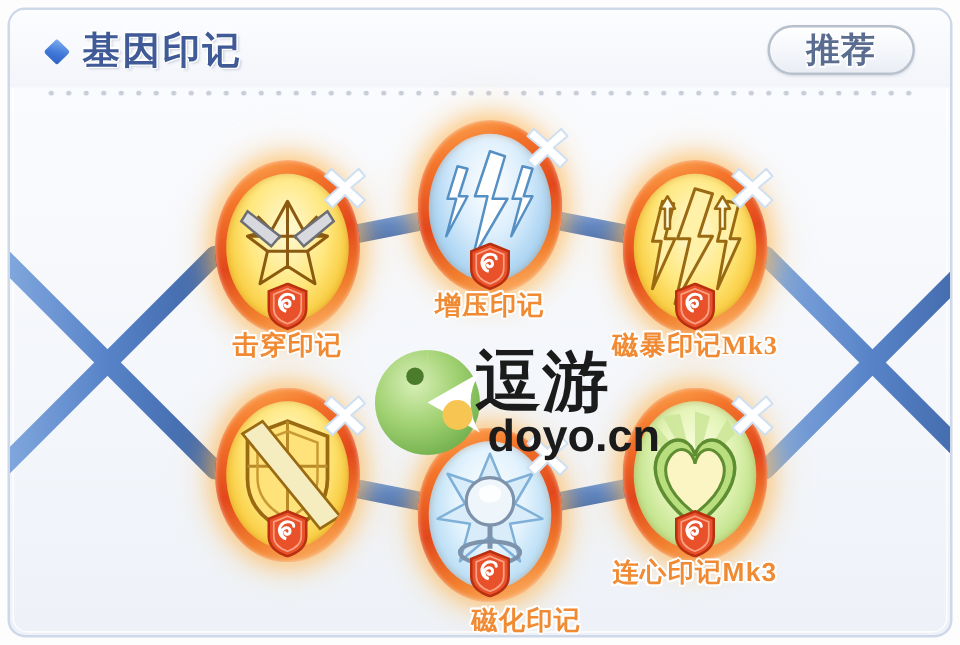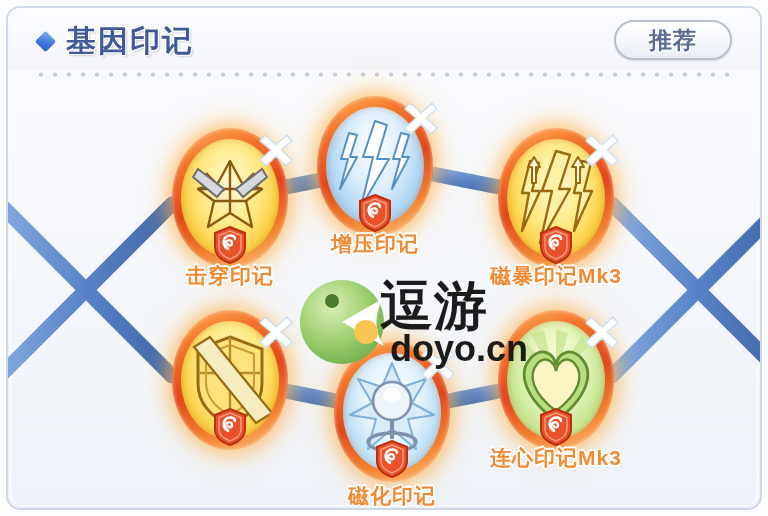--- a/index.html
+++ b/index.html
@@ -88,21 +88,21 @@
     border: 2px solid #b8c0cc;
     border-radius: 20px;
     background: linear-gradient(180deg, #ffffff 0%, #f4f6fa 55%, #e9edf4 100%);
     box-shadow: 0 1px 2px rgba(150,160,180,0.35), inset 0 1px 0 #ffffff;
     display: flex;
     align-items: center;
     justify-content: center;
     cursor: pointer;
   }
   .recommend-label {
-    font-size: 23px;
+    font-size: 27px;
     font-weight: bold;
     color: #5a6c90;
     letter-spacing: 1px;
     text-shadow: 1px 1px 0 #ffffff, -1px -1px 0 #ffffff, 1px -1px 0 #ffffff, -1px 1px 0 #ffffff;
   }
 
   
   .divider {
     position: absolute;
     left: 26px;
@@ -212,21 +212,21 @@
     font-size: 21px;
     font-weight: bold;
     color: #f08a33;
     letter-spacing: 1px;
     text-shadow:
        1.6px 0 0 #ffffff, -1.6px 0 0 #ffffff,
        0 1.6px 0 #ffffff, 0 -1.6px 0 #ffffff,
        1.2px 1.2px 0 #ffffff, -1.2px -1.2px 0 #ffffff,
        1.2px -1.2px 0 #ffffff, -1.2px 1.2px 0 #ffffff;
   }
-  .node-label.below { top: 140px; }
+  .node-label.below { top: 140px; margin-left: 29px; }
 
   
   .watermark {
     position: absolute;
     left: 288px;
     top: 192px;
     width: 230px;
     height: 115px;
     pointer-events: none;
   }
@@ -330,21 +330,21 @@
     <path d="M22 13 C22 9 15 8 12 12 C9 16 11 22 16 23 C12 22 11 17 14 15 C16 13.5 19 14 19 17 C19 20 15 20 15 18" fill="none" stroke="#ffffff" stroke-width="2.4" stroke-linecap="round"></path>
   </svg>
             </div>
      <div class="x-badge">
               <svg width="40" height="40" viewBox="0 0 40 40">
     <path d="M9 5 L20 15 L31 5 L36 11 L25 20 L36 30 L30 36 L20 26 L10 36 L4 30 L15 20 L4 11 Z" fill="#ffffff" stroke="#cfe0f2" stroke-width="1.6" stroke-linejoin="round"></path>
   </svg>
             </div>
      <div class="node-label ">击穿印记</div>
           </div>
-          <div class="node" style="left: 367px; top: 88px;">
+          <div class="node" style="left: 384px; top: 88px;">
             <div class="node-ring"></div>
      <div class="node-inner bg-blue">
        <div class="node-art">
                 <svg width="92" height="110" viewBox="0 0 92 110">
         <g fill="#ffffff" stroke="#5590c4" stroke-width="2" stroke-linejoin="round">
           <path d="M46 10 L34 46 L44 46 L32 96 L60 48 L48 48 L58 14 Z"></path>
           <path d="M20 22 L12 48 L19 48 L11 78 L28 46 L21 46 L28 24 Z"></path>
           <path d="M72 22 L64 48 L71 48 L63 78 L80 46 L73 46 L80 24 Z"></path>
         </g>
       </svg>
@@ -357,21 +357,21 @@
     <path d="M22 13 C22 9 15 8 12 12 C9 16 11 22 16 23 C12 22 11 17 14 15 C16 13.5 19 14 19 17 C19 20 15 20 15 18" fill="none" stroke="#ffffff" stroke-width="2.4" stroke-linecap="round"></path>
   </svg>
             </div>
      <div class="x-badge">
               <svg width="40" height="40" viewBox="0 0 40 40">
     <path d="M9 5 L20 15 L31 5 L36 11 L25 20 L36 30 L30 36 L20 26 L10 36 L4 30 L15 20 L4 11 Z" fill="#ffffff" stroke="#cfe0f2" stroke-width="1.6" stroke-linejoin="round"></path>
   </svg>
             </div>
      <div class="node-label ">增压印记</div>
           </div>
-          <div class="node" style="left: 548px; top: 120px;">
+          <div class="node" style="left: 548px; top: 120px; font-family: Liberation Serif, serif;">
             <div class="node-ring"></div>
      <div class="node-inner bg-gold">
        <div class="node-art">
                 <svg width="92" height="110" viewBox="0 0 92 110">
         <g fill="#fff2a8" stroke="#9a6a12" stroke-width="2.4" stroke-linejoin="round">
           <path d="M46 8 L32 48 L42 48 L30 100 L60 46 L49 46 L60 12 Z"></path>
           <path d="M20 18 L12 50 L19 50 L12 88 L30 48 L22 48 L29 20 Z"></path>
           <path d="M72 18 L64 50 L71 50 L64 88 L82 48 L74 48 L81 20 Z"></path>
         </g>
         <g fill="#fffbe0" stroke="#9a6a12" stroke-width="2" stroke-linejoin="round">

